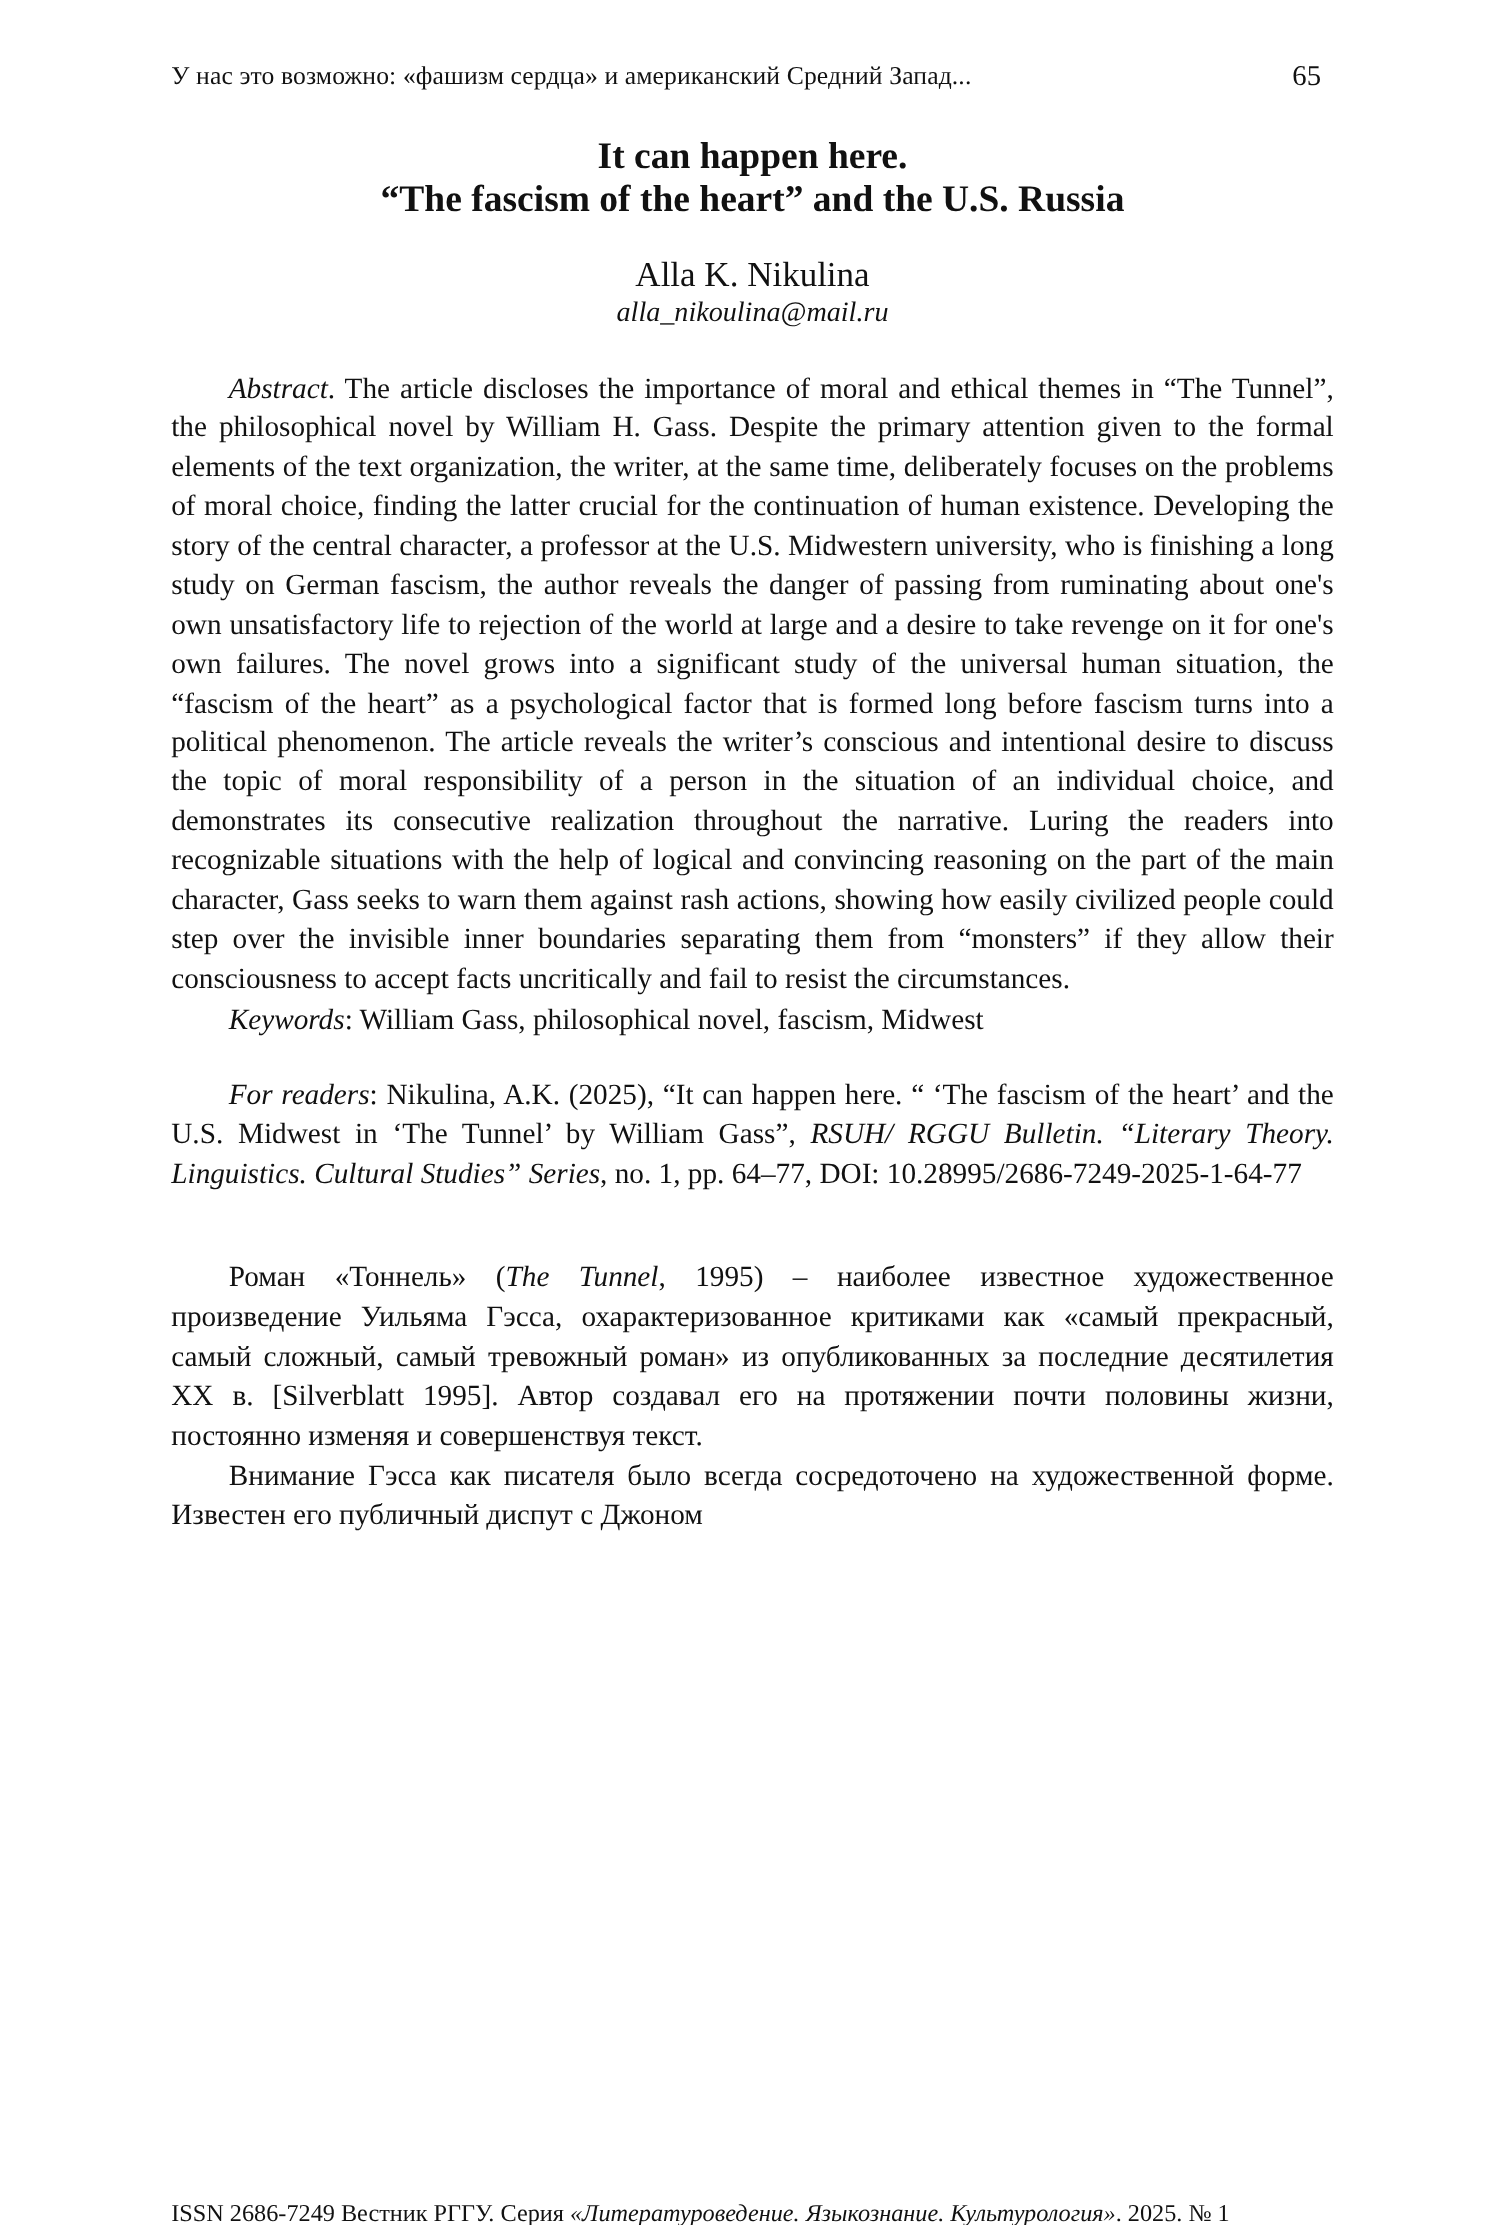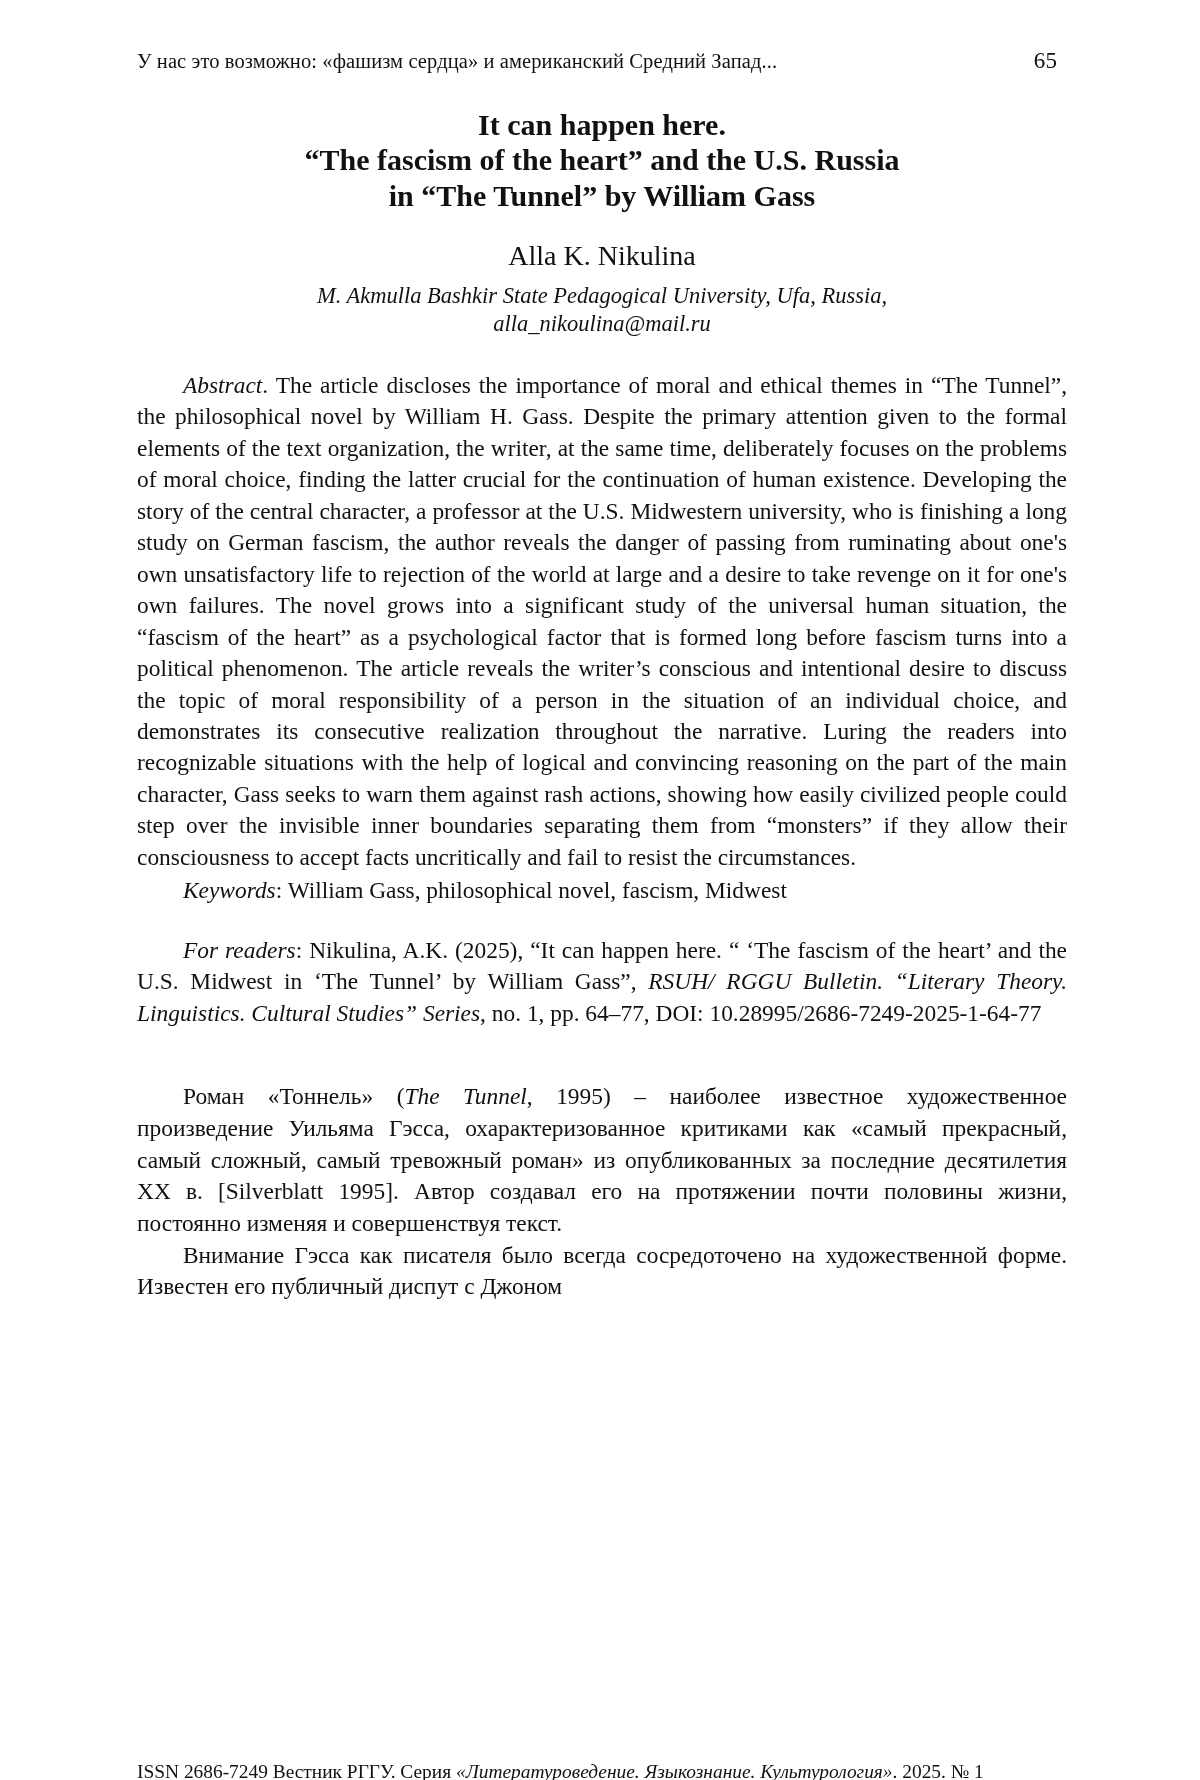--- a/index.html
+++ b/index.html
@@ -134,25 +134,23 @@
   <div class="content">
 
     <div class="running-head">
       <div class="rh-text">У нас это возможно: «фашизм сердца» и американский Средний Запад...</div>
       <div class="rh-page">65</div>
     </div>
 
     <div class="title">
       <span class="tline">It can happen here.</span>
       <span class="tline">“The fascism of the heart” and the U.S. Russia</span>
-      <span class="tline">in “The Tunnel” by William Gass</span>
     </div>
 
     <div class="author">Alla K. Nikulina</div>
-    <div class="affiliation">M. Akmulla Bashkir State Pedagogical University, Ufa, Russia,</div>
     <div class="email">alla_nikoulina@mail.ru</div>
 
     <div class="abstract"><span class="indent"></span><em>Abstract</em><span>. The article discloses the importance of moral and ethical themes in “The Tunnel”, the philosophical novel by William H. Gass. Despite the primary attention given to the formal elements of the text organization, the writer, at the same time, deliberately focuses on the problems of moral choice, finding the latter crucial for the continuation of human existence. Developing the story of the central character, a professor at the U.S. Midwestern university, who is finishing a long study on German fascism, the author reveals the danger of passing from ruminating about one's own unsatisfactory life to rejection of the world at large and a desire to take revenge on it for one's own failures. The novel grows into a significant study of the universal human situation, the “fascism of the heart” as a psychological factor that is formed long before fascism turns into a political phenomenon. The article reveals the writer’s conscious and intentional desire to discuss the topic of moral responsibility of a person in the situation of an individual choice, and demonstrates its consecutive realization throughout the narrative. Luring the readers into recognizable situations with the help of logical and convincing reasoning on the part of the main character, Gass seeks to warn them against rash actions, showing how easily civilized people could step over the invisible inner boundaries separating them from “monsters” if they allow their consciousness to accept facts uncritically and fail to resist the circumstances.</span></div>
 
     <div class="keywords"><span class="indent"></span><em>Keywords</em><span>: William Gass, philosophical novel, fascism, Midwest</span></div>
 
     <div class="citation"><span class="indent"></span><em>For readers</em><span>: Nikulina, A.K. (2025), “It can happen here. “ ‘The fascism of the heart’ and the U.S. Midwest in ‘The Tunnel’ by William Gass”, </span><em>RSUH/ RGGU Bulletin. “Literary Theory. Linguistics. Cultural Studies” Series</em><span>, no. 1, pp. 64–77, DOI: 10.28995/2686-7249-2025-1-64-77</span></div>
 
     <div class="body-ru">
       <p><span class="indent"></span><span>Роман «Тоннель» (</span><em>The Tunnel</em><span>, 1995) – наиболее известное художественное произведение Уильяма Гэсса, охарактеризованное критиками как «самый прекрасный, самый сложный, самый тревожный роман» из опубликованных за последние десятилетия XX в. [Silverblatt 1995]. Автор создавал его на протяжении почти половины жизни, постоянно изменяя и совершенствуя текст.</span></p>

